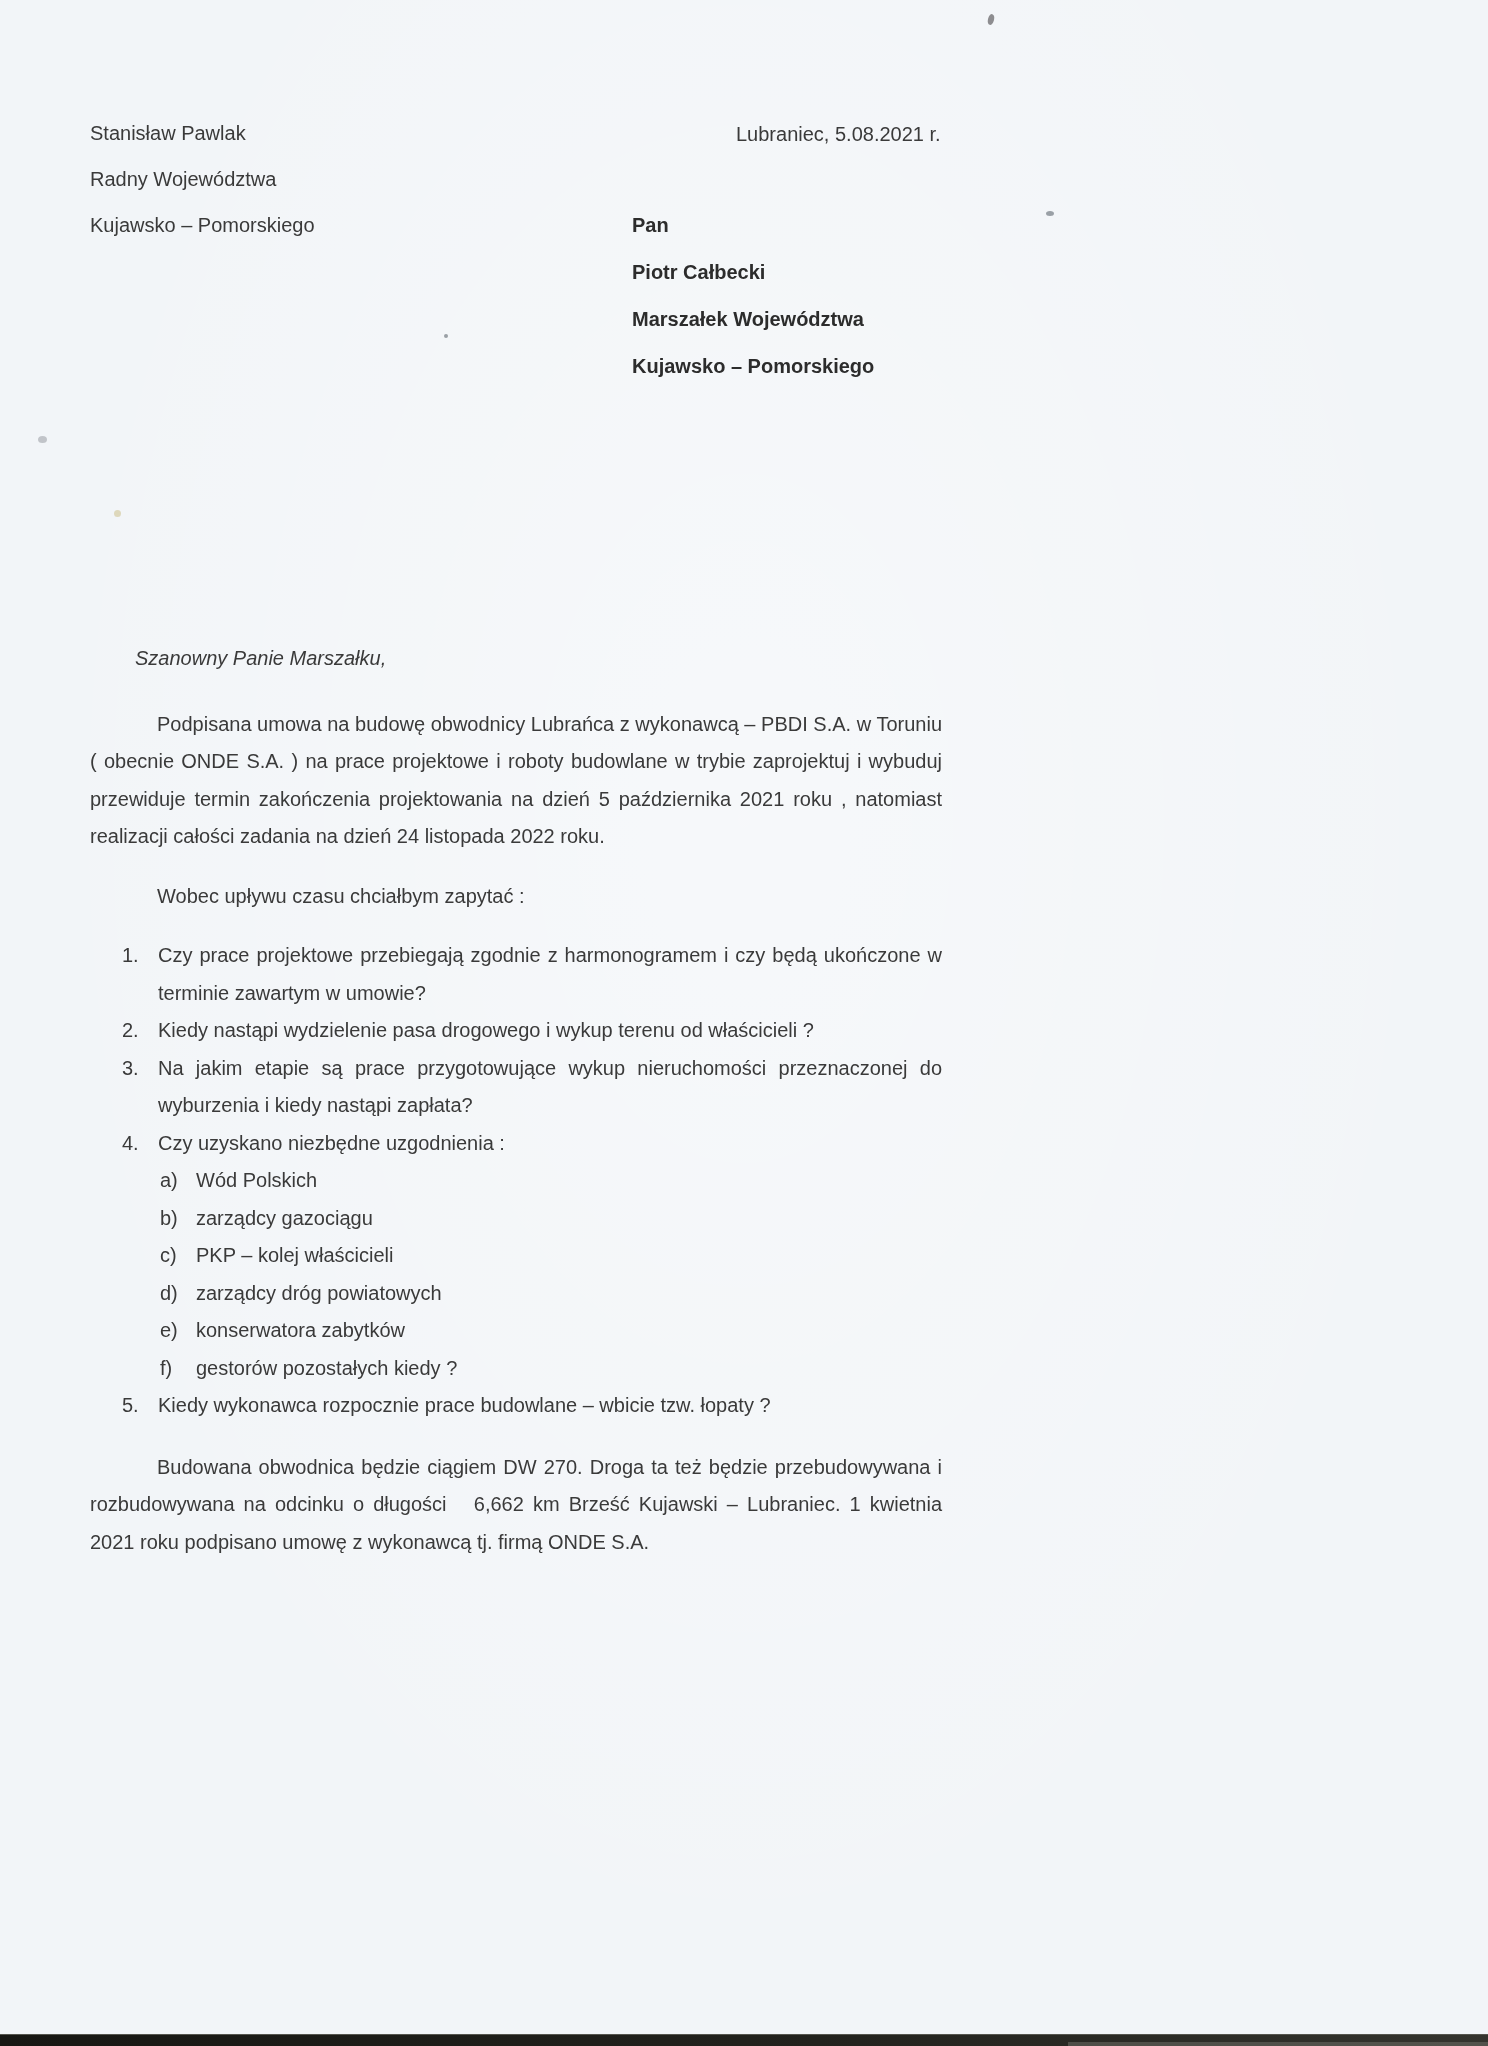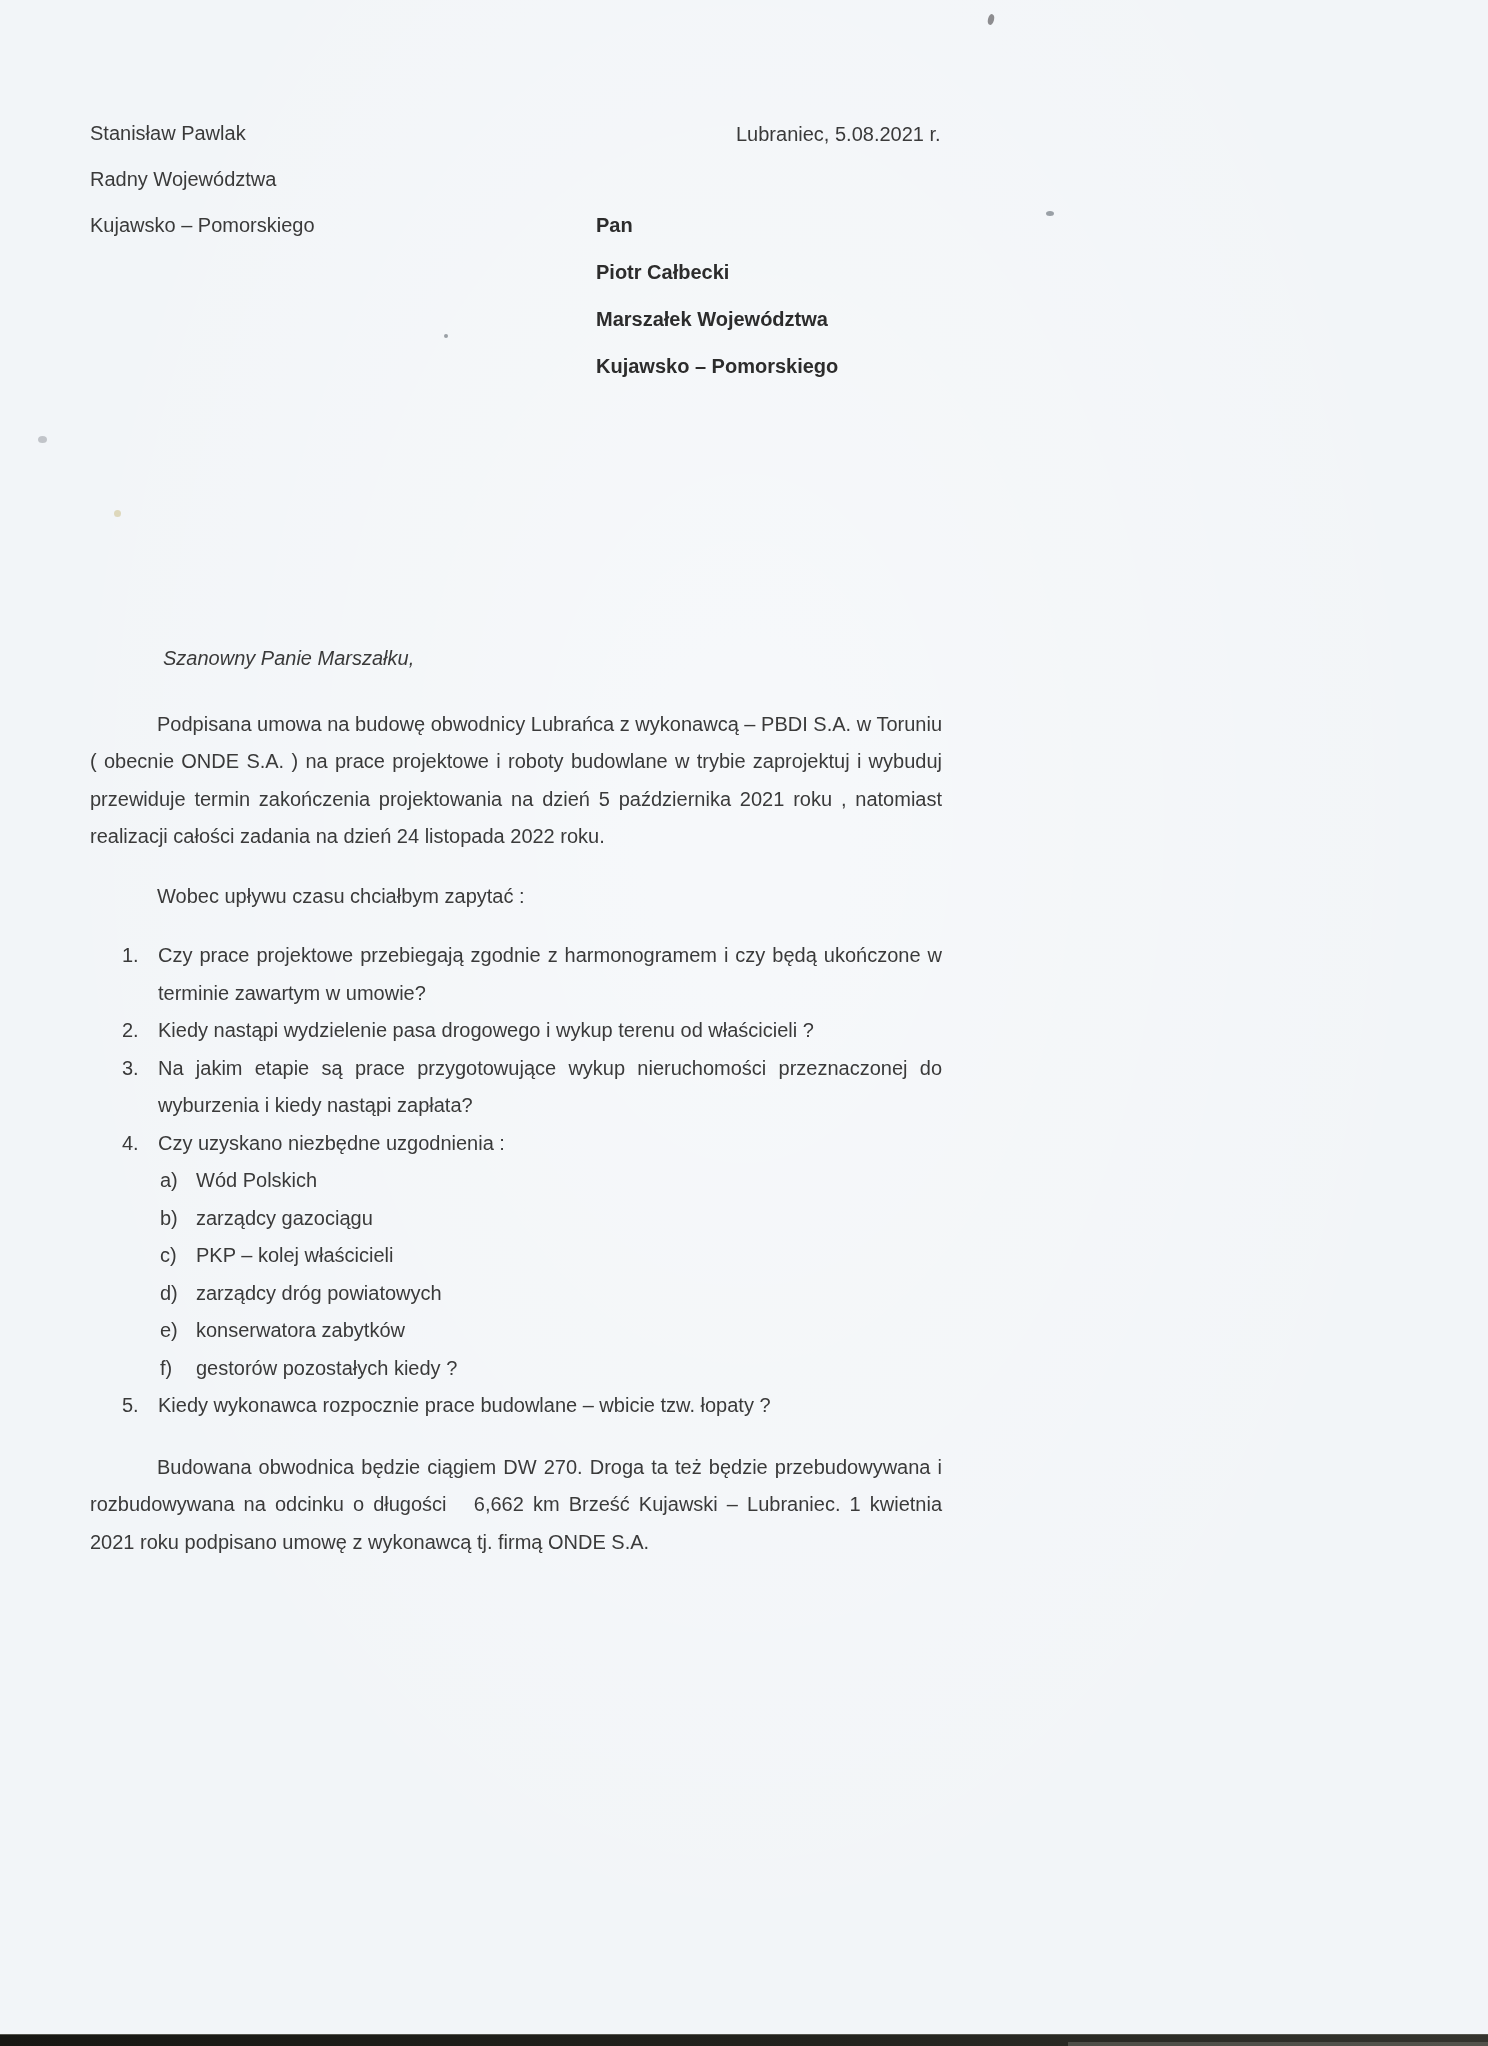--- a/index.html
+++ b/index.html
@@ -37,37 +37,37 @@
   .dateline {
     position: absolute;
     left: 736px;
     top: 116px;
     line-height: 37px;
     white-space: nowrap;
   }
 
   .recipient-block {
     position: absolute;
-    left: 596px;
+    left: 632px;
     top: 202px;
     font-weight: bold;
     color: var(--ink-bold);
   }
   .recipient-block p { line-height: 47px; white-space: nowrap; }
 
   
   .letter-body {
     position: absolute;
     left: 90px;
     top: 640px;
     width: 852px;
     line-height: 37.5px;
   }
   .salutation {
-    margin-left: 73px;
+    margin-left: 45px;
     font-style: italic;
   }
   .para-1 {
     margin-top: 28px;
     text-align: justify;
     text-indent: 67px;
   }
   .para-2 {
     margin-top: 22px;
     margin-left: 67px;

